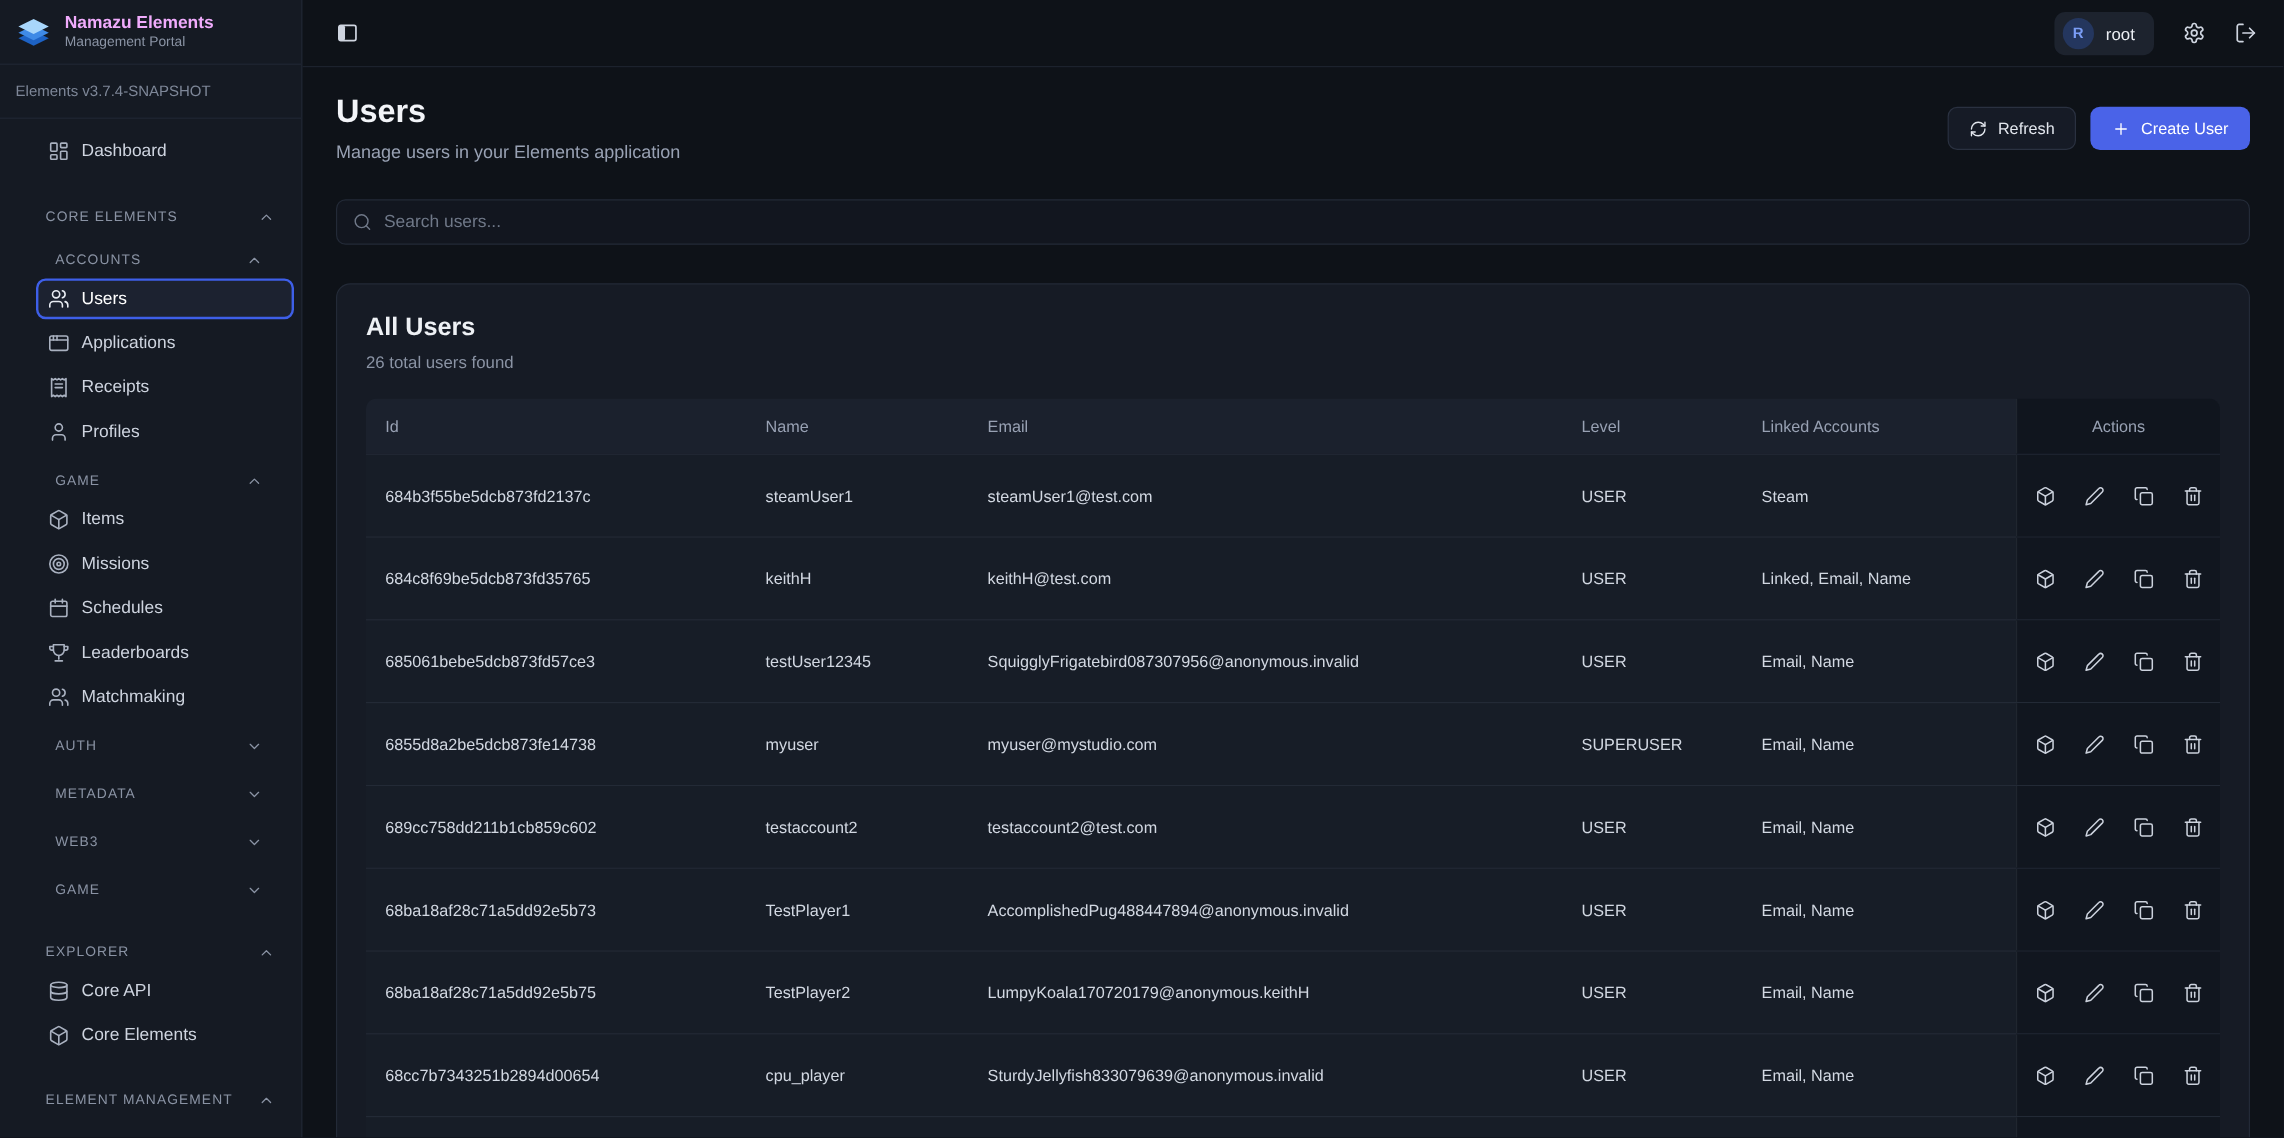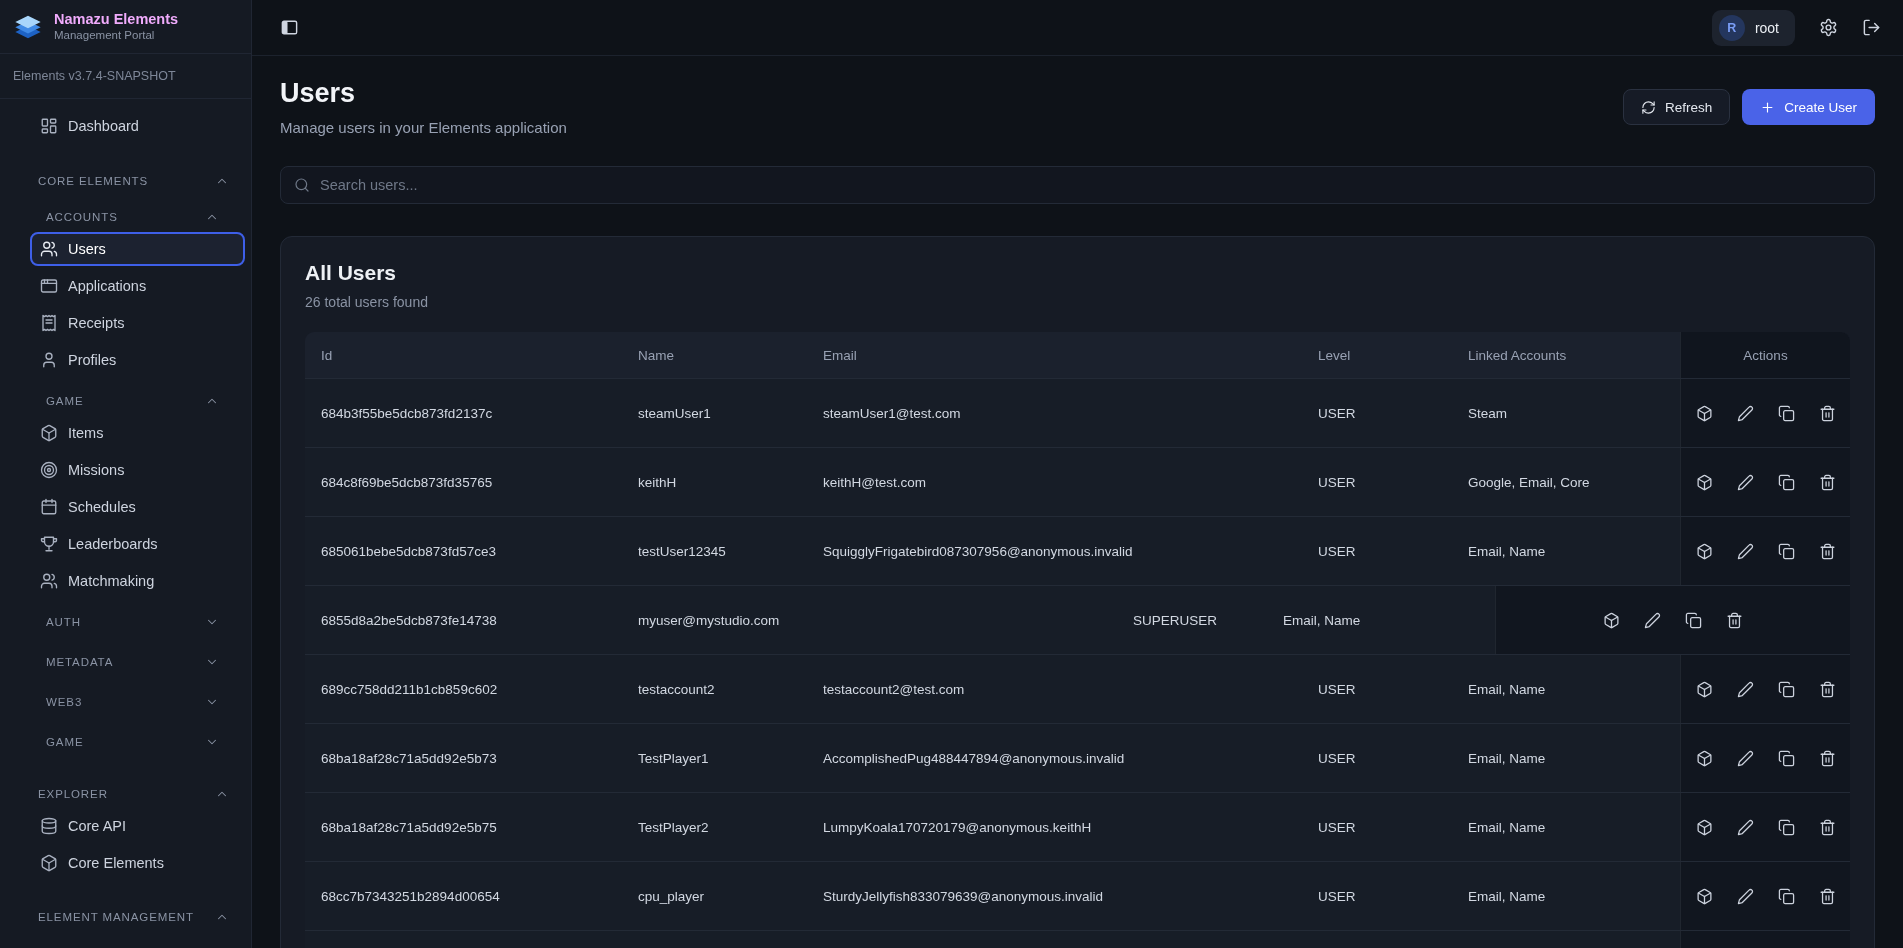--- a/index.html
+++ b/index.html
@@ -376,21 +376,21 @@
                 </svg>
               </button>
             </div>
           </div>
 
           <div class="trow">
             <div class="cell col-id">684c8f69be5dcb873fd35765</div>
             <div class="cell col-name">keithH</div>
             <div class="cell col-email">keithH@test.com</div>
             <div class="cell col-level">USER</div>
-            <div class="cell col-linked">Google, Email, Core</div>
+            <div class="cell col-linked">Linked, Email, Name</div>
             <div class="cell col-actions">
               <button class="icon-btn">
                 <svg class="i" viewBox="0 0 24 24">
                   <path d="M21 8a2 2 0 0 0-1-1.73l-7-4a2 2 0 0 0-2 0l-7 4A2 2 0 0 0 3 8v8a2 2 0 0 0 1 1.73l7 4a2 2 0 0 0 2 0l7-4A2 2 0 0 0 21 16Z"></path>
                   <path d="m3.3 7 8.7 5 8.7-5"></path>
                   <path d="M12 22V12"></path>
                 </svg>
               </button>
               <button class="icon-btn">
                 <svg class="i" viewBox="0 0 24 24">
@@ -447,20 +447,21 @@
                   <path d="M8 6V4a2 2 0 0 1 2-2h4a2 2 0 0 1 2 2v2"></path>
                   <path d="M10 11v6"></path>
                   <path d="M14 11v6"></path>
                 </svg>
               </button>
             </div>
           </div>
 
           <div class="trow">
             <div class="cell col-id">6855d8a2be5dcb873fe14738</div>
+            <div class="cell col-name">myuser</div>
             <div class="cell col-email">myuser@mystudio.com</div>
             <div class="cell col-level">SUPERUSER</div>
             <div class="cell col-linked">Email, Name</div>
             <div class="cell col-actions">
               <button class="icon-btn">
                 <svg class="i" viewBox="0 0 24 24">
                   <path d="M21 8a2 2 0 0 0-1-1.73l-7-4a2 2 0 0 0-2 0l-7 4A2 2 0 0 0 3 8v8a2 2 0 0 0 1 1.73l7 4a2 2 0 0 0 2 0l7-4A2 2 0 0 0 21 16Z"></path>
                   <path d="m3.3 7 8.7 5 8.7-5"></path>
                   <path d="M12 22V12"></path>
                 </svg>

